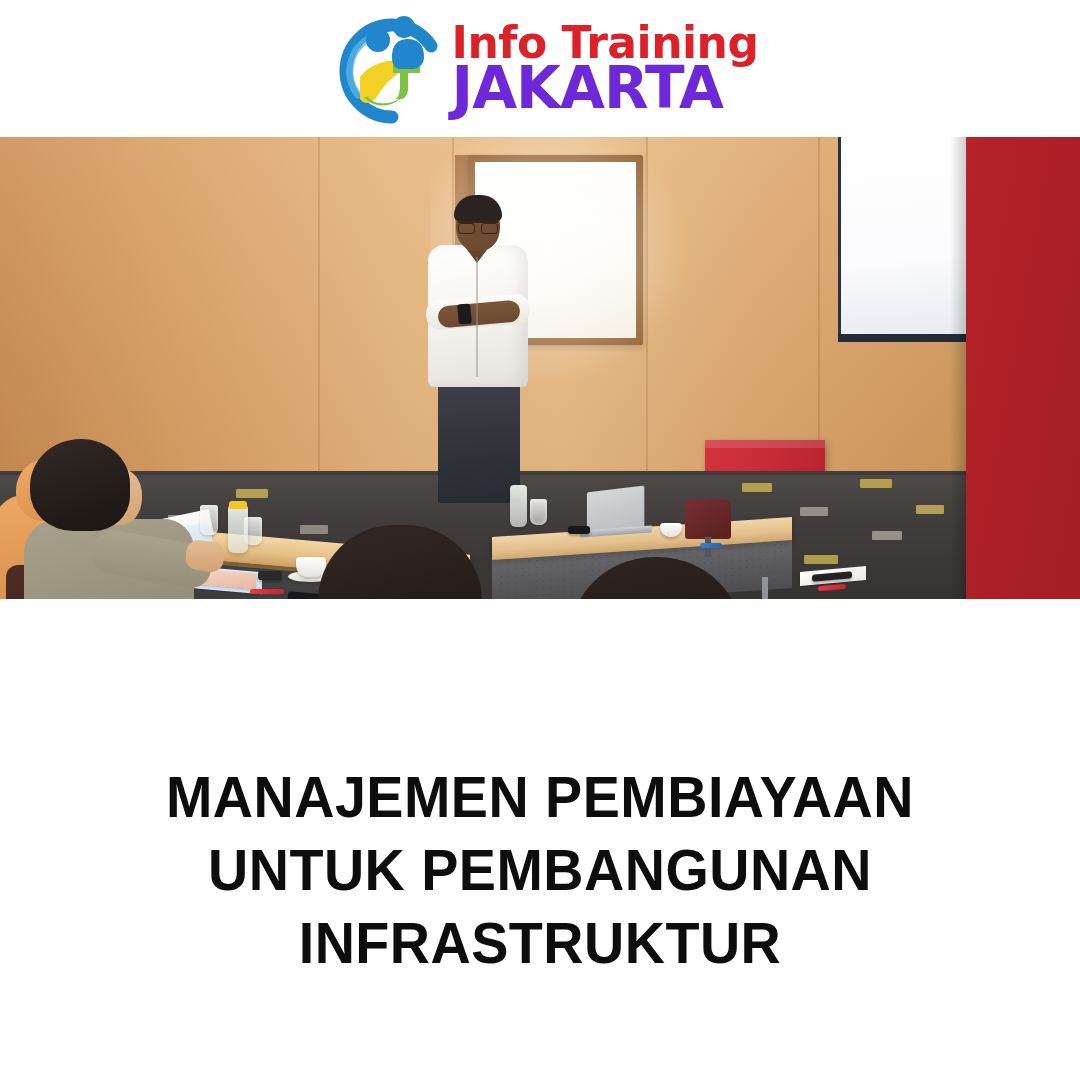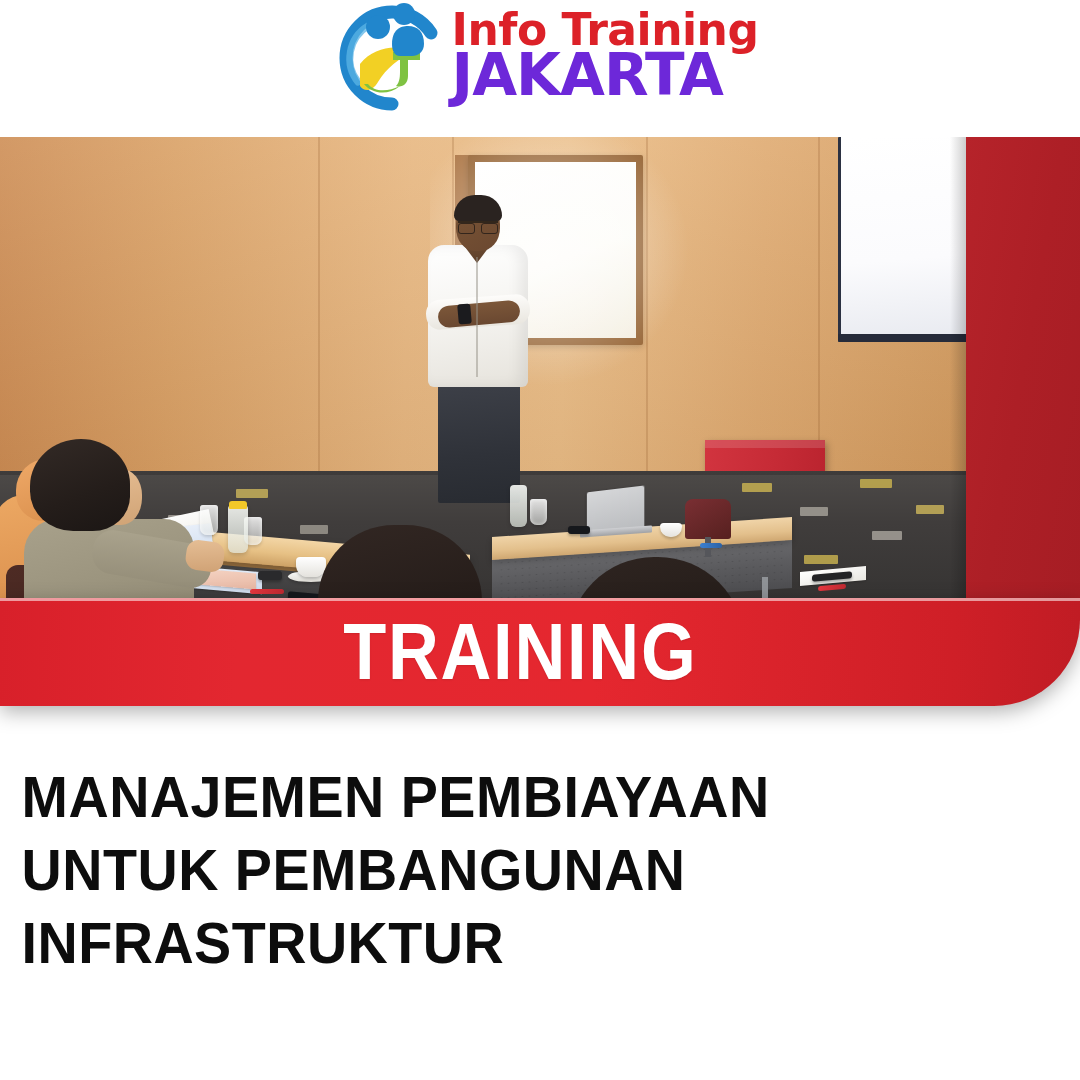--- a/index.html
+++ b/index.html
@@ -20,21 +20,21 @@
     overflow:hidden;
   }
 
   
   .header {
     position:absolute;
     left:0; top:0;
     width:1080px; height:137px;
     background:#ffffff;
     display:flex;
-    align-items:flex-start;
+    align-items:center;
     justify-content:center;
     z-index:40;
   }
   .logo-wrap {
     display:flex;
     align-items:center;
     gap:6px;
     transform:translateX(8px);
   }
   .logo-mark {
@@ -482,20 +482,21 @@
   .banner-topline {
     position:absolute; left:0; top:0; width:100%; height:3px;
     background:rgba(255,255,255,.55);
   }
 
   
   .title-block {
     position:absolute;
     left:0; top:760px;
     width:1080px;
+    text-align:center;
     z-index:30;
   }
   .title-line {
     color:#0d0d0d;
     font-size:58px;
     font-weight:bold;
     line-height:73px;
     letter-spacing:0.5px;
     font-family:"Liberation Sans", sans-serif;
     transform:scaleX(.96);
@@ -669,26 +670,20 @@
           <path d="M54 44 C54 30 62 26 70 26 C80 26 86 32 86 44 C86 52 80 56 74 56 L62 56 C56 56 54 50 54 44 Z" fill="#2186CC"></path>
         </svg>
       </div>
       <div class="logo-text">
         <div class="logo-line1">Info Training</div>
         <div class="logo-line2">JAKARTA</div>
       </div>
     </div>
   </div>
 
-  <div class="banner">
-    <div class="banner-topline"></div>
-    <div class="banner-inner">
-      <div class="banner-title">TRAINING</div>
-    </div>
-  </div>
 
   <div class="title-block">
     <div class="title-line">MANAJEMEN PEMBIAYAAN</div>
     <div class="title-line">UNTUK PEMBANGUNAN</div>
     <div class="title-line">INFRASTRUKTUR</div>
   </div>
 
 
 </div>
 

